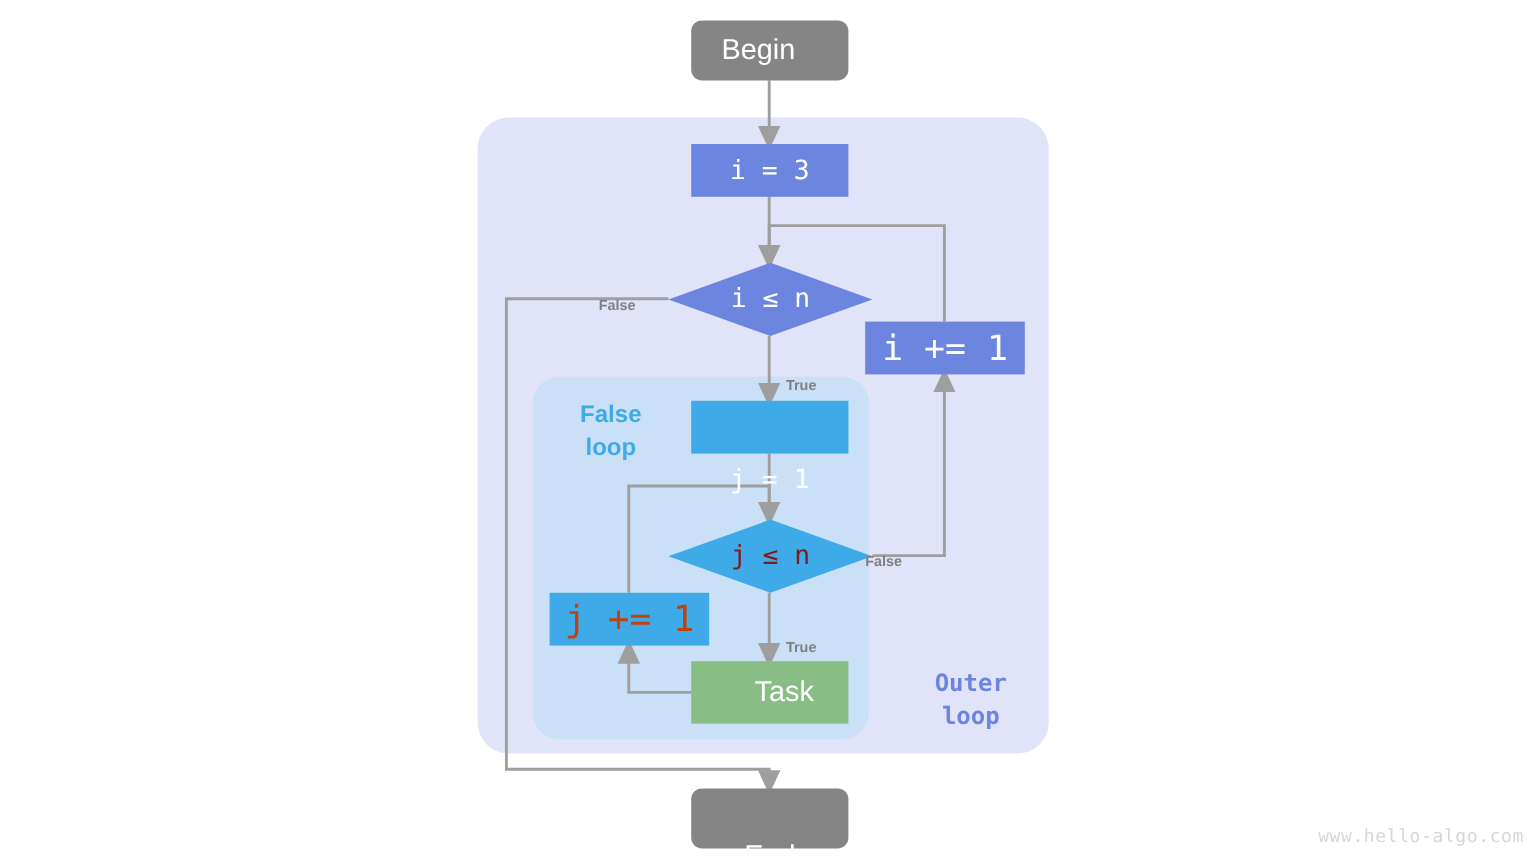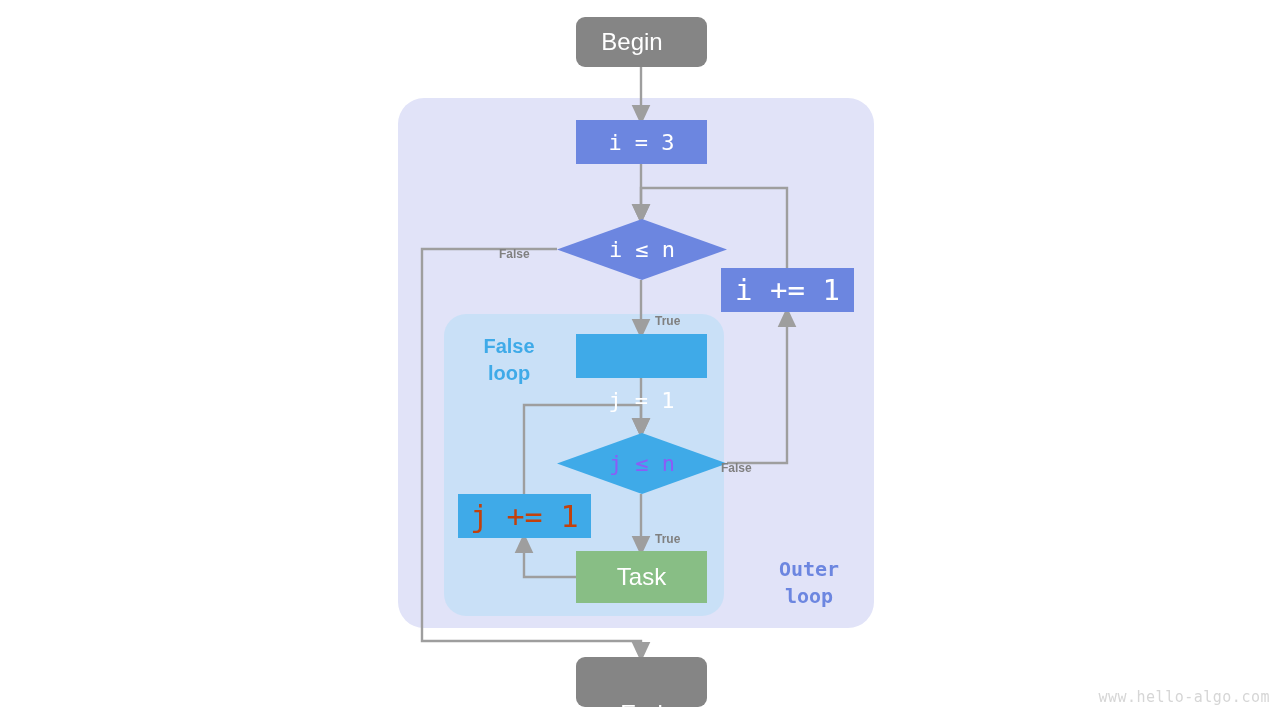--- a/index.html
+++ b/index.html
@@ -106,23 +106,23 @@
         <rect x="576" y="657" width="131" height="50" rx="9" ry="9" fill="#858585"></rect>
       </g>
   </svg>
 
   <div id="node-label-layer">
       <div class="node-label sans" style="left: 576px; top: 17px; width: 112px; height: 50px; font-size: 24px; color: rgb(255, 255, 255);">Begin</div>
       <div class="node-label mono" style="left: 576px; top: 120px; width: 131px; height: 44px; font-size: 22px; color: rgb(255, 255, 255);">i = 3</div>
       <div class="node-label mono" style="left: 557px; top: 219px; width: 170px; height: 61px; font-size: 22px; color: rgb(255, 255, 255); text-align: right;">i ≤ n</div>
       <div class="node-label mono" style="left: 721px; top: 268px; width: 133px; height: 44px; font-size: 29px; color: rgb(255, 255, 255);">i += 1</div>
       <div class="node-label mono" style="left: 576px; top: 334px; width: 131px; height: 44px; font-size: 22px; color: rgb(255, 255, 255); margin-top: 44px;">j = 1</div>
-      <div class="node-label mono" style="left: 557px; top: 433px; width: 170px; height: 61px; font-size: 22px; color: #8b5cf6;">j ≤ n</div>
+      <div class="node-label mono" style="left: 557px; top: 433px; width: 170px; height: 61px; font-size: 22px; color: #7f1d1d;">j ≤ n</div>
       <div class="node-label mono" style="left: 458px; top: 494px; width: 133px; height: 44px; font-size: 30px; color: #c2410c;">j += 1</div>
-      <div class="node-label sans" style="left: 576px; top: 551px; width: 131px; height: 52px; font-size: 24px; color: rgb(255, 255, 255);">Task</div>
+      <div class="node-label sans" style="left: 576px; top: 551px; width: 131px; height: 52px; font-size: 24px; color: rgb(255, 255, 255); padding-left: 12px;">Task</div>
       <div class="node-label sans" style="left: 576px; top: 657px; width: 131px; height: 50px; font-size: 24px; color: rgb(255, 255, 255); margin-top: 32px;">End</div>
     </div>
   <div id="edge-label-layer">
       <div class="edge-label" style="left: 655px; top: 286px; color: rgb(128, 128, 128);">True</div>
       <div class="edge-label" style="left: 499px; top: 219px; color: rgb(128, 128, 128);">False</div>
       <div class="edge-label" style="left: 655px; top: 504px; color: rgb(128, 128, 128);">True</div>
       <div class="edge-label" style="left: 721px; top: 433px; color: rgb(128, 128, 128);">False</div>
     </div>
   <div id="group-label-layer">
       <div class="group-label mono" style="left: 761px; top: 556px; width: 96px; font-size: 20px; font-weight: bold; color: rgb(108, 134, 224);">Outer

